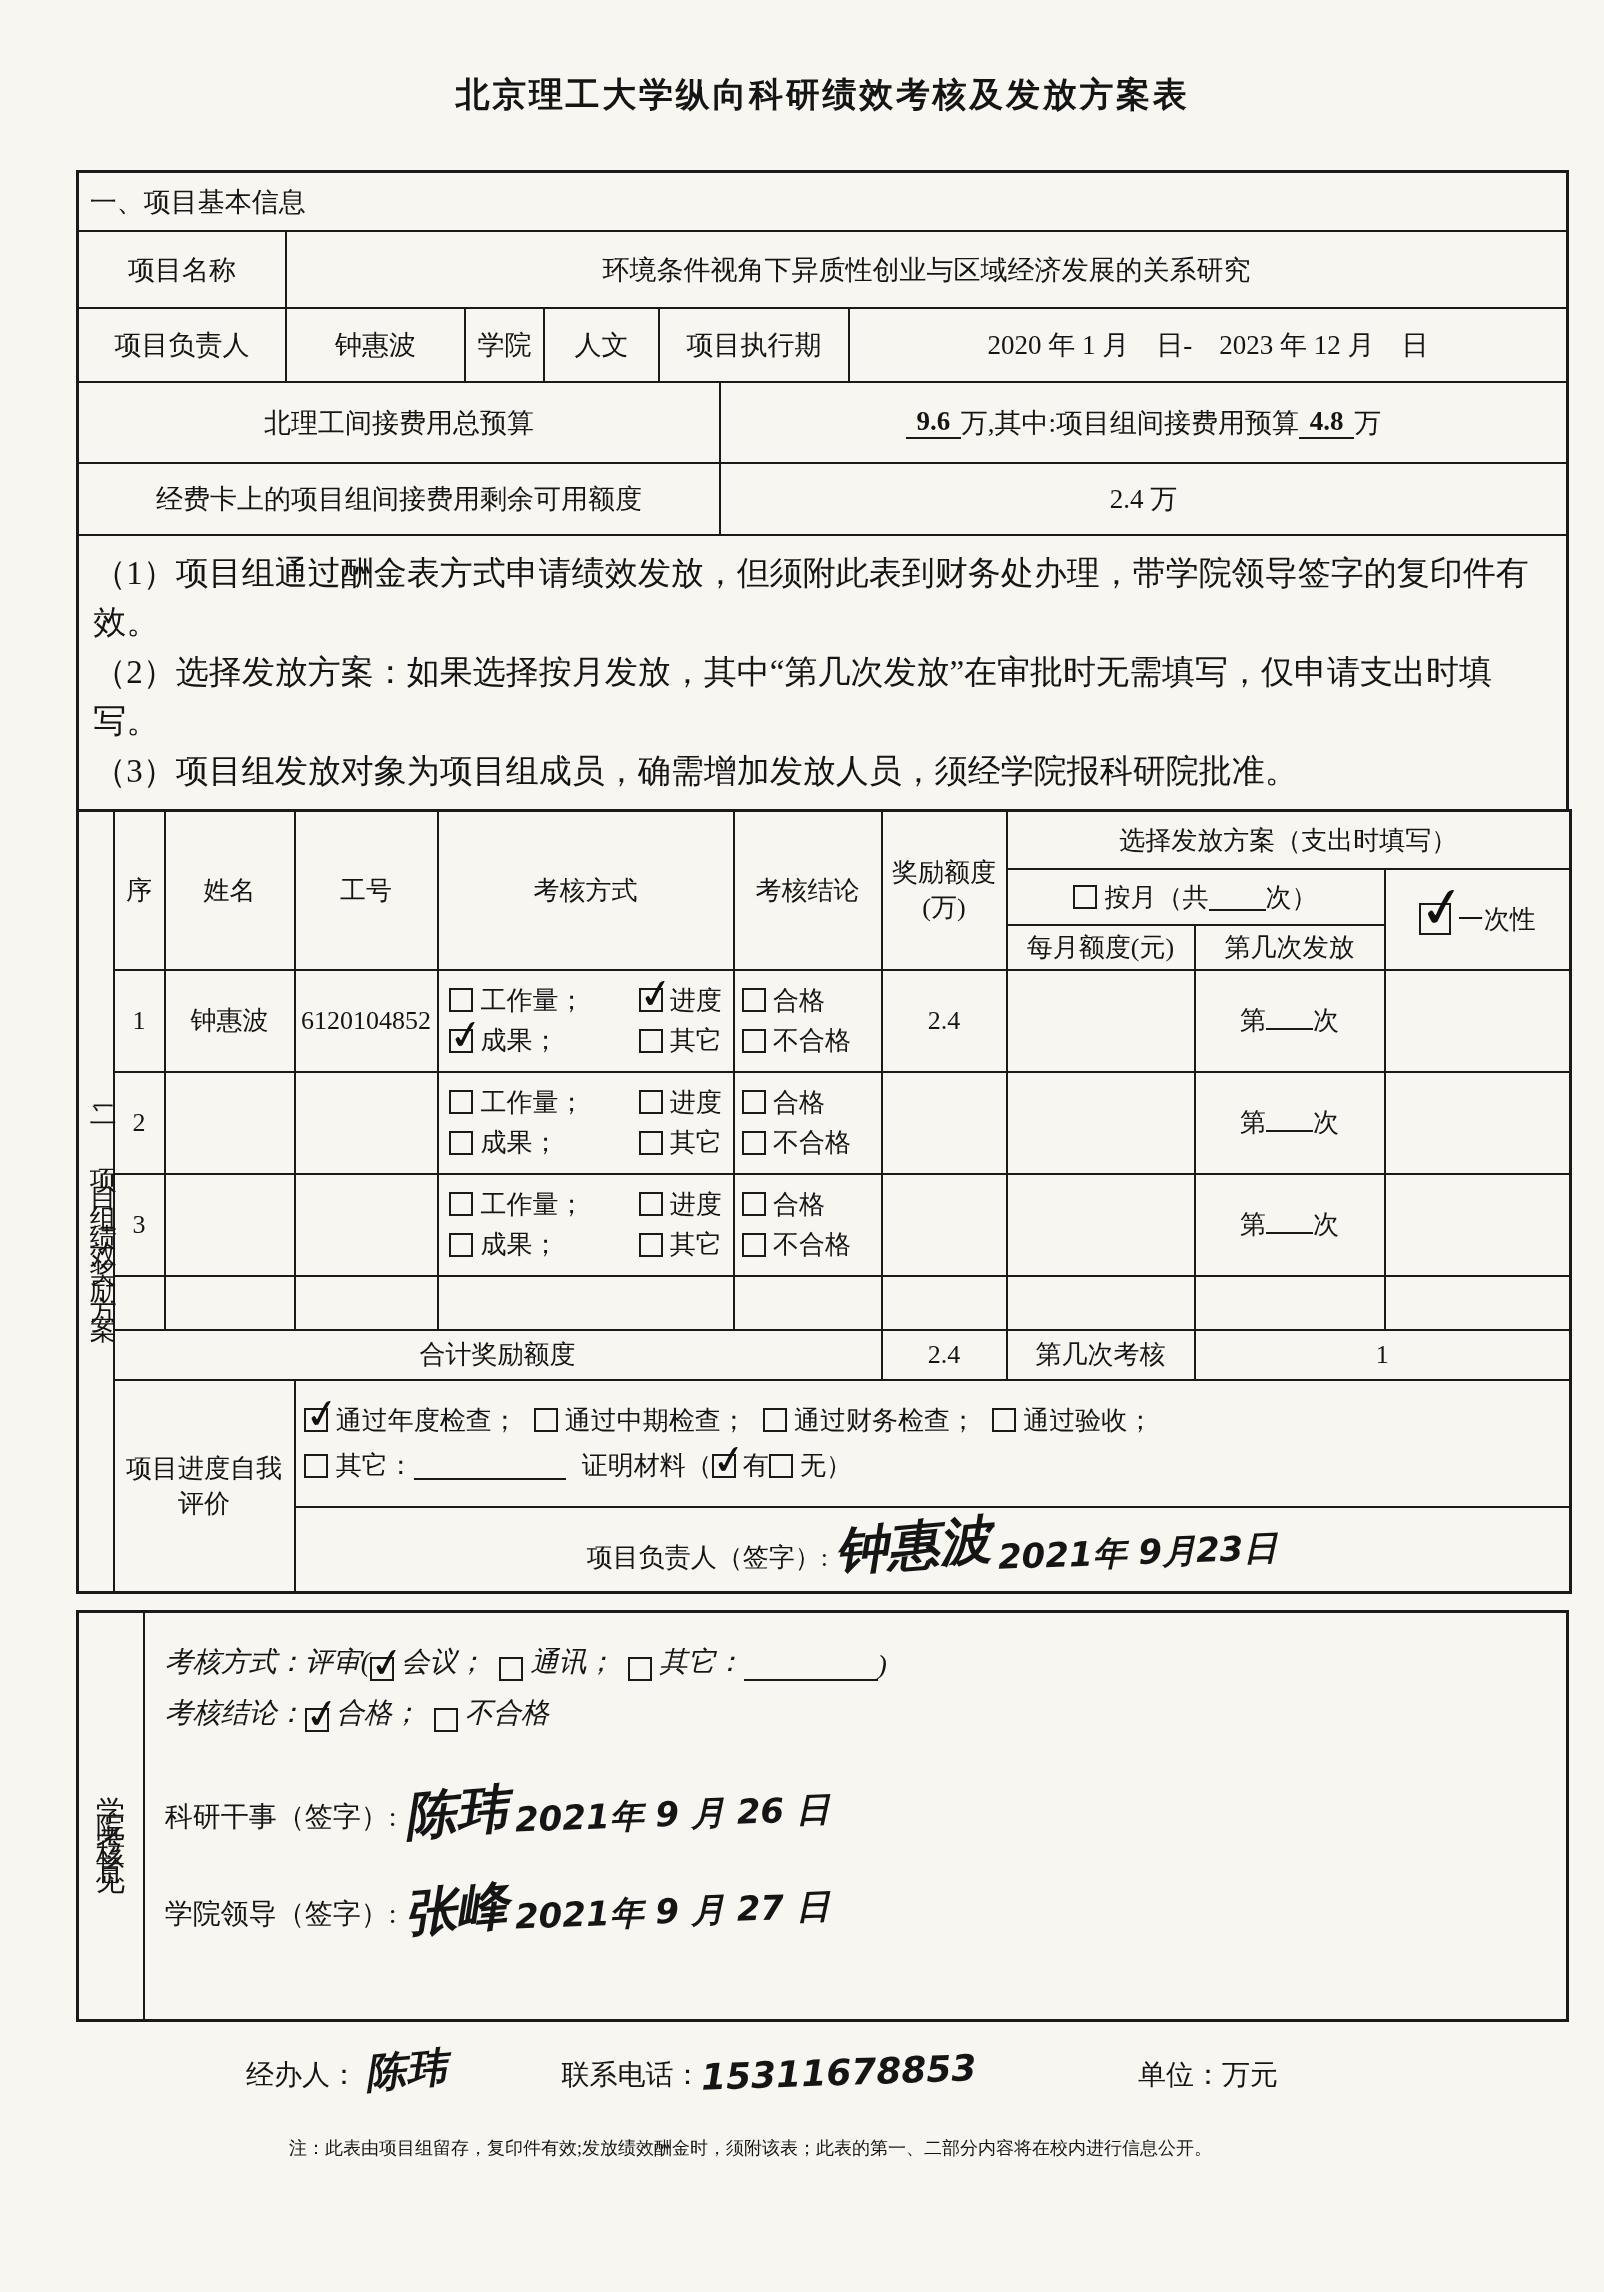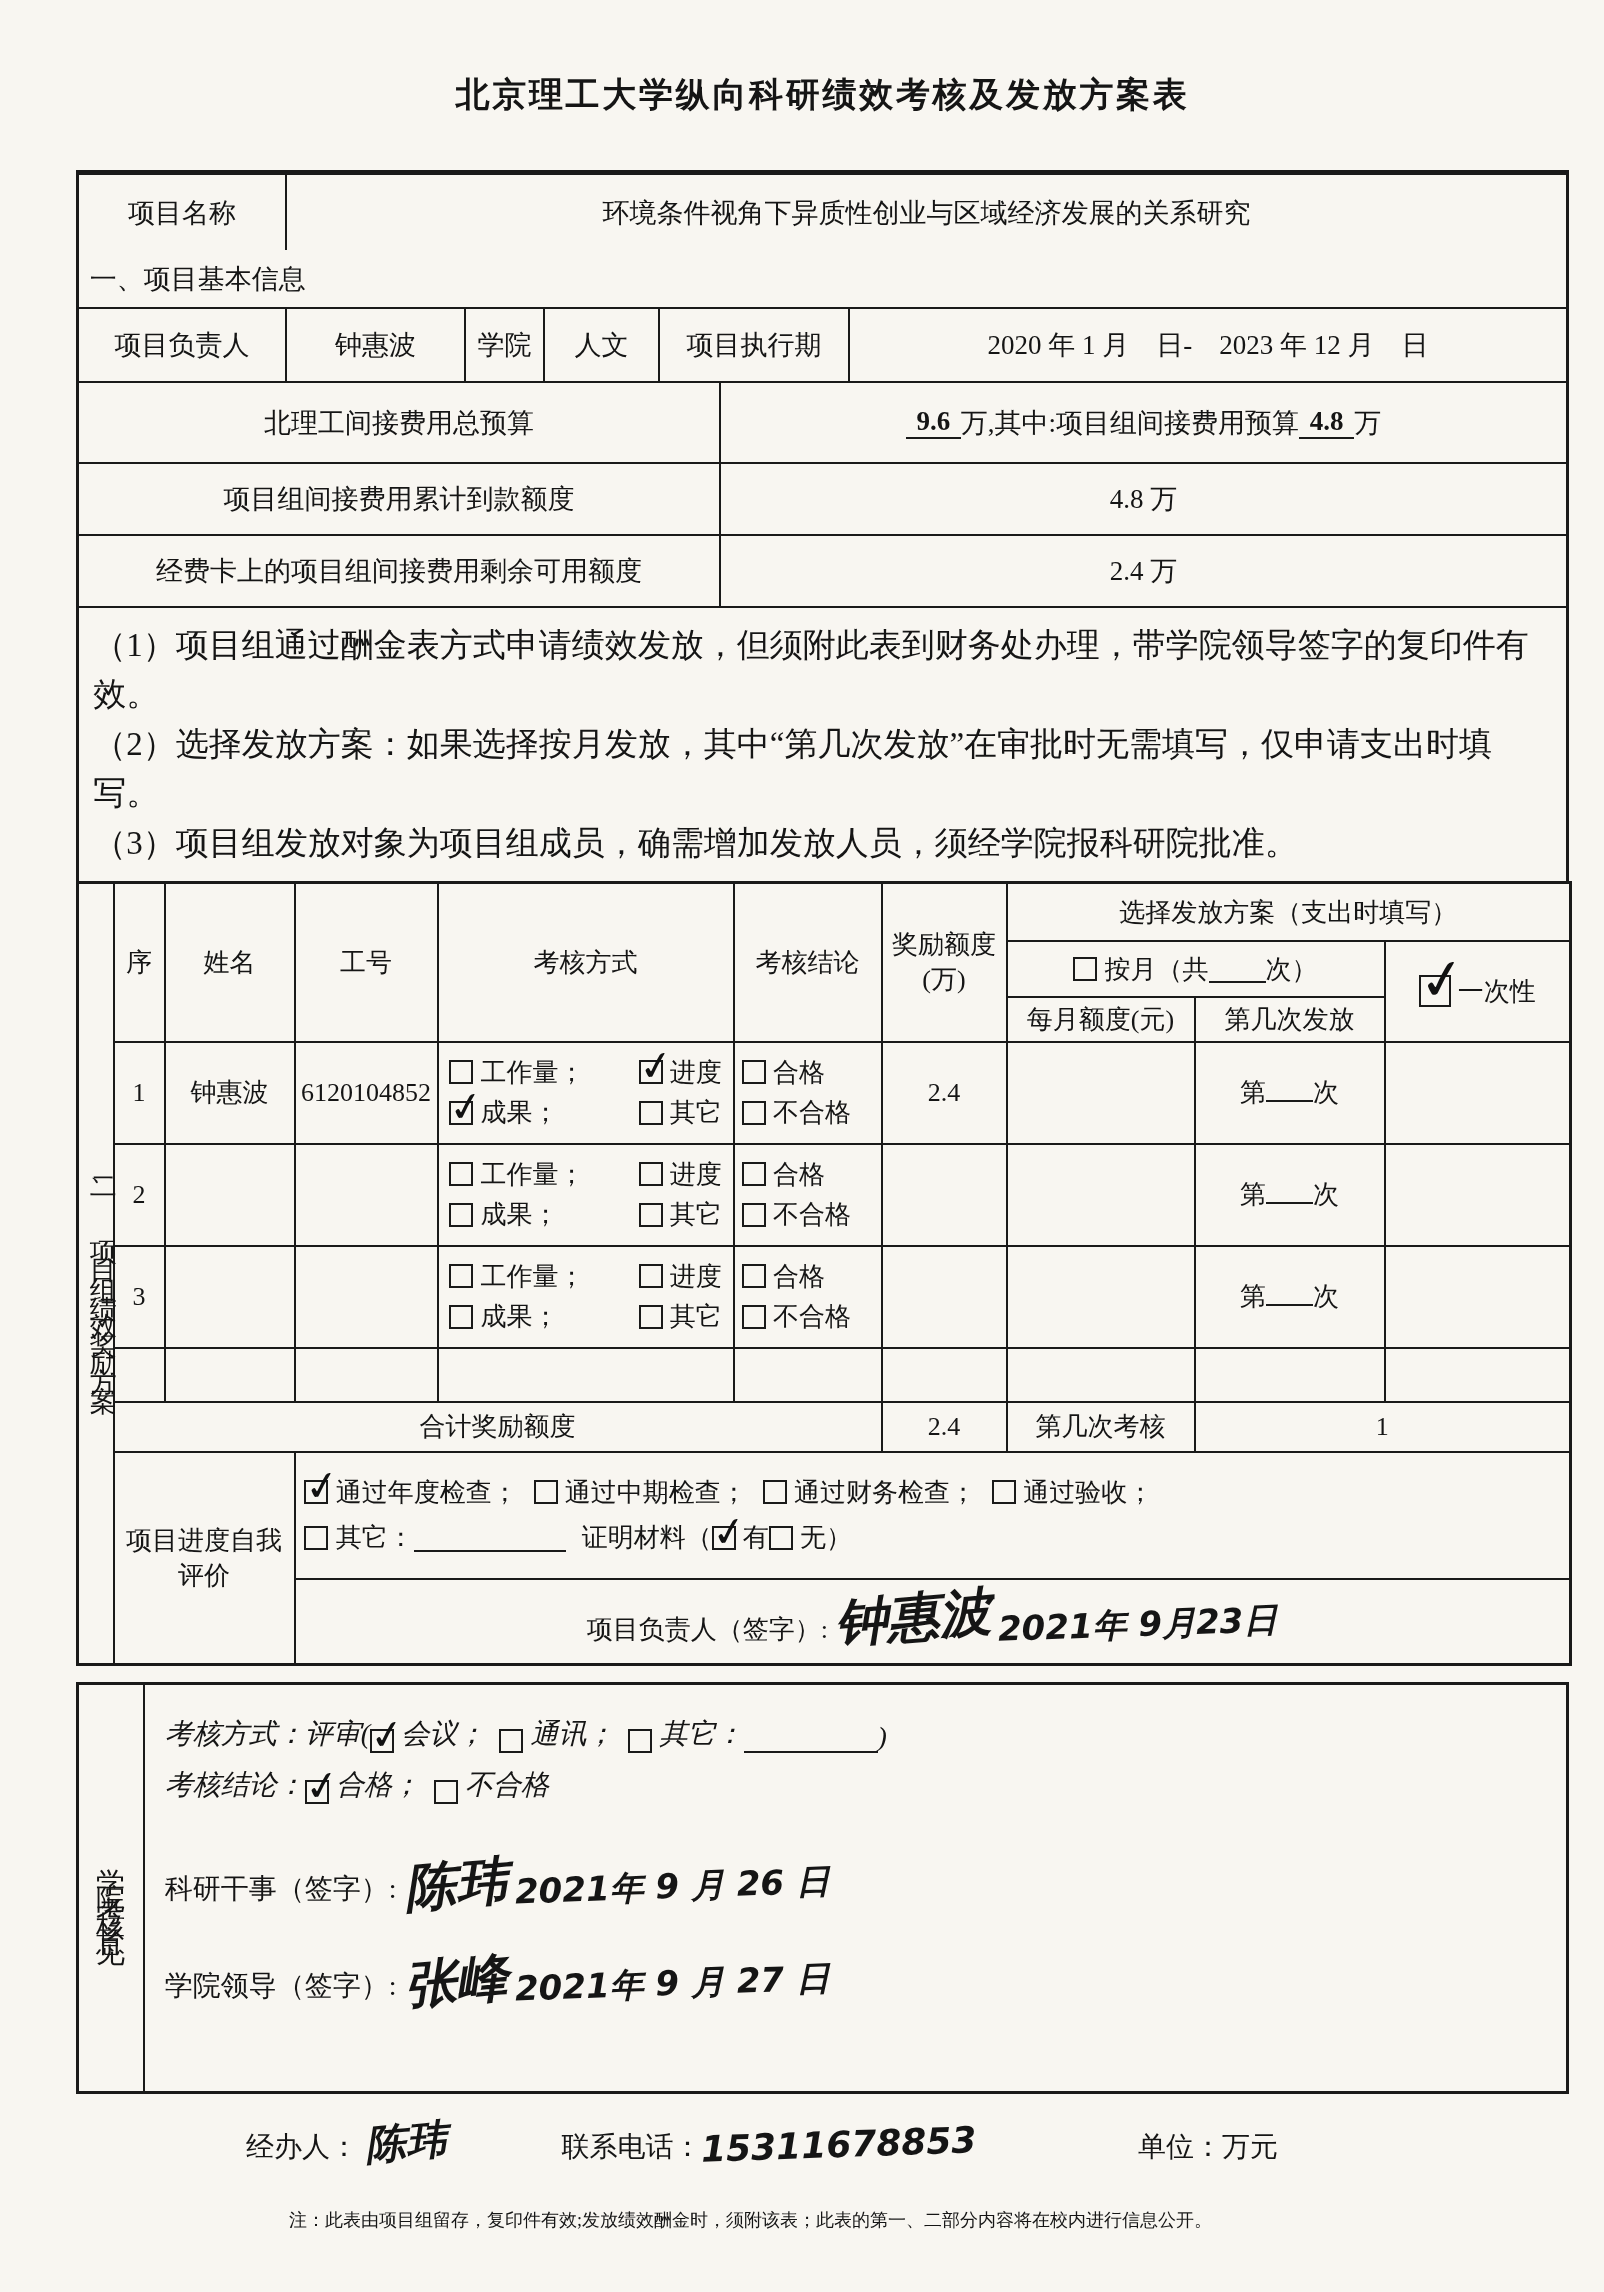--- a/index.html
+++ b/index.html
@@ -74,47 +74,43 @@
 </head>
 <body>
 
 <div class="page">
 
   <div class="title">北京理工大学纵向科研绩效考核及发放方案表</div>
 
   <div class="content">
 
     <div class="boxtable">
+      <div class="frow first">
+        <div class="fcell first grow left h64">一、项目基本信息</div>
+      </div>
       <div class="frow">
         <div class="fcell first h84" style="width:206px">项目名称</div>
         <div class="fcell grow">环境条件视角下异质性创业与区域经济发展的关系研究</div>
-      </div>
-      <div class="frow first">
-        <div class="fcell first grow left h64">一、项目基本信息</div>
       </div>
       <div class="frow">
         <div class="fcell first h80" style="width:206px">项目负责人</div>
         <div class="fcell" style="width:179px">钟惠波</div>
         <div class="fcell" style="width:79px;padding:5.4px 3.6px">学院</div>
         <div class="fcell" style="width:115px">人文</div>
         <div class="fcell" style="width:190px">项目执行期</div>
         <div class="fcell grow">2020 年 1 月　日-　2023 年 12 月　日</div>
       </div>
       <div class="frow">
         <div class="fcell first h88" style="width:640px">北理工间接费用总预算</div>
         <div class="fcell grow">
           <span class="uval">9.6</span>
             <span>万,其中:项目组间接费用预算</span>
             <span class="uval">4.8</span>
             <span>万</span>
         </div>
-      </div>
-      <div class="frow">
-        <div class="fcell first h78" style="width:640px">项目组间接费用累计到款额度</div>
-        <div class="fcell grow">4.8 万</div>
       </div>
       <div class="frow">
         <div class="fcell first h78" style="width:640px">经费卡上的项目组间接费用剩余可用额度</div>
         <div class="fcell grow">2.4 万</div>
       </div>
       <div class="frow">
         <div class="notes">
           <div>（1）项目组通过酬金表方式申请绩效发放，但须附此表到财务处办理，带学院领导签字的复印件有效。</div>
           <div>（2）选择发放方案：如果选择按月发放，其中“第几次发放”在审批时无需填写，仅申请支出时填写。</div>
           <div>（3）项目组发放对象为项目组成员，确需增加发放人员，须经学院报科研院批准。</div>

